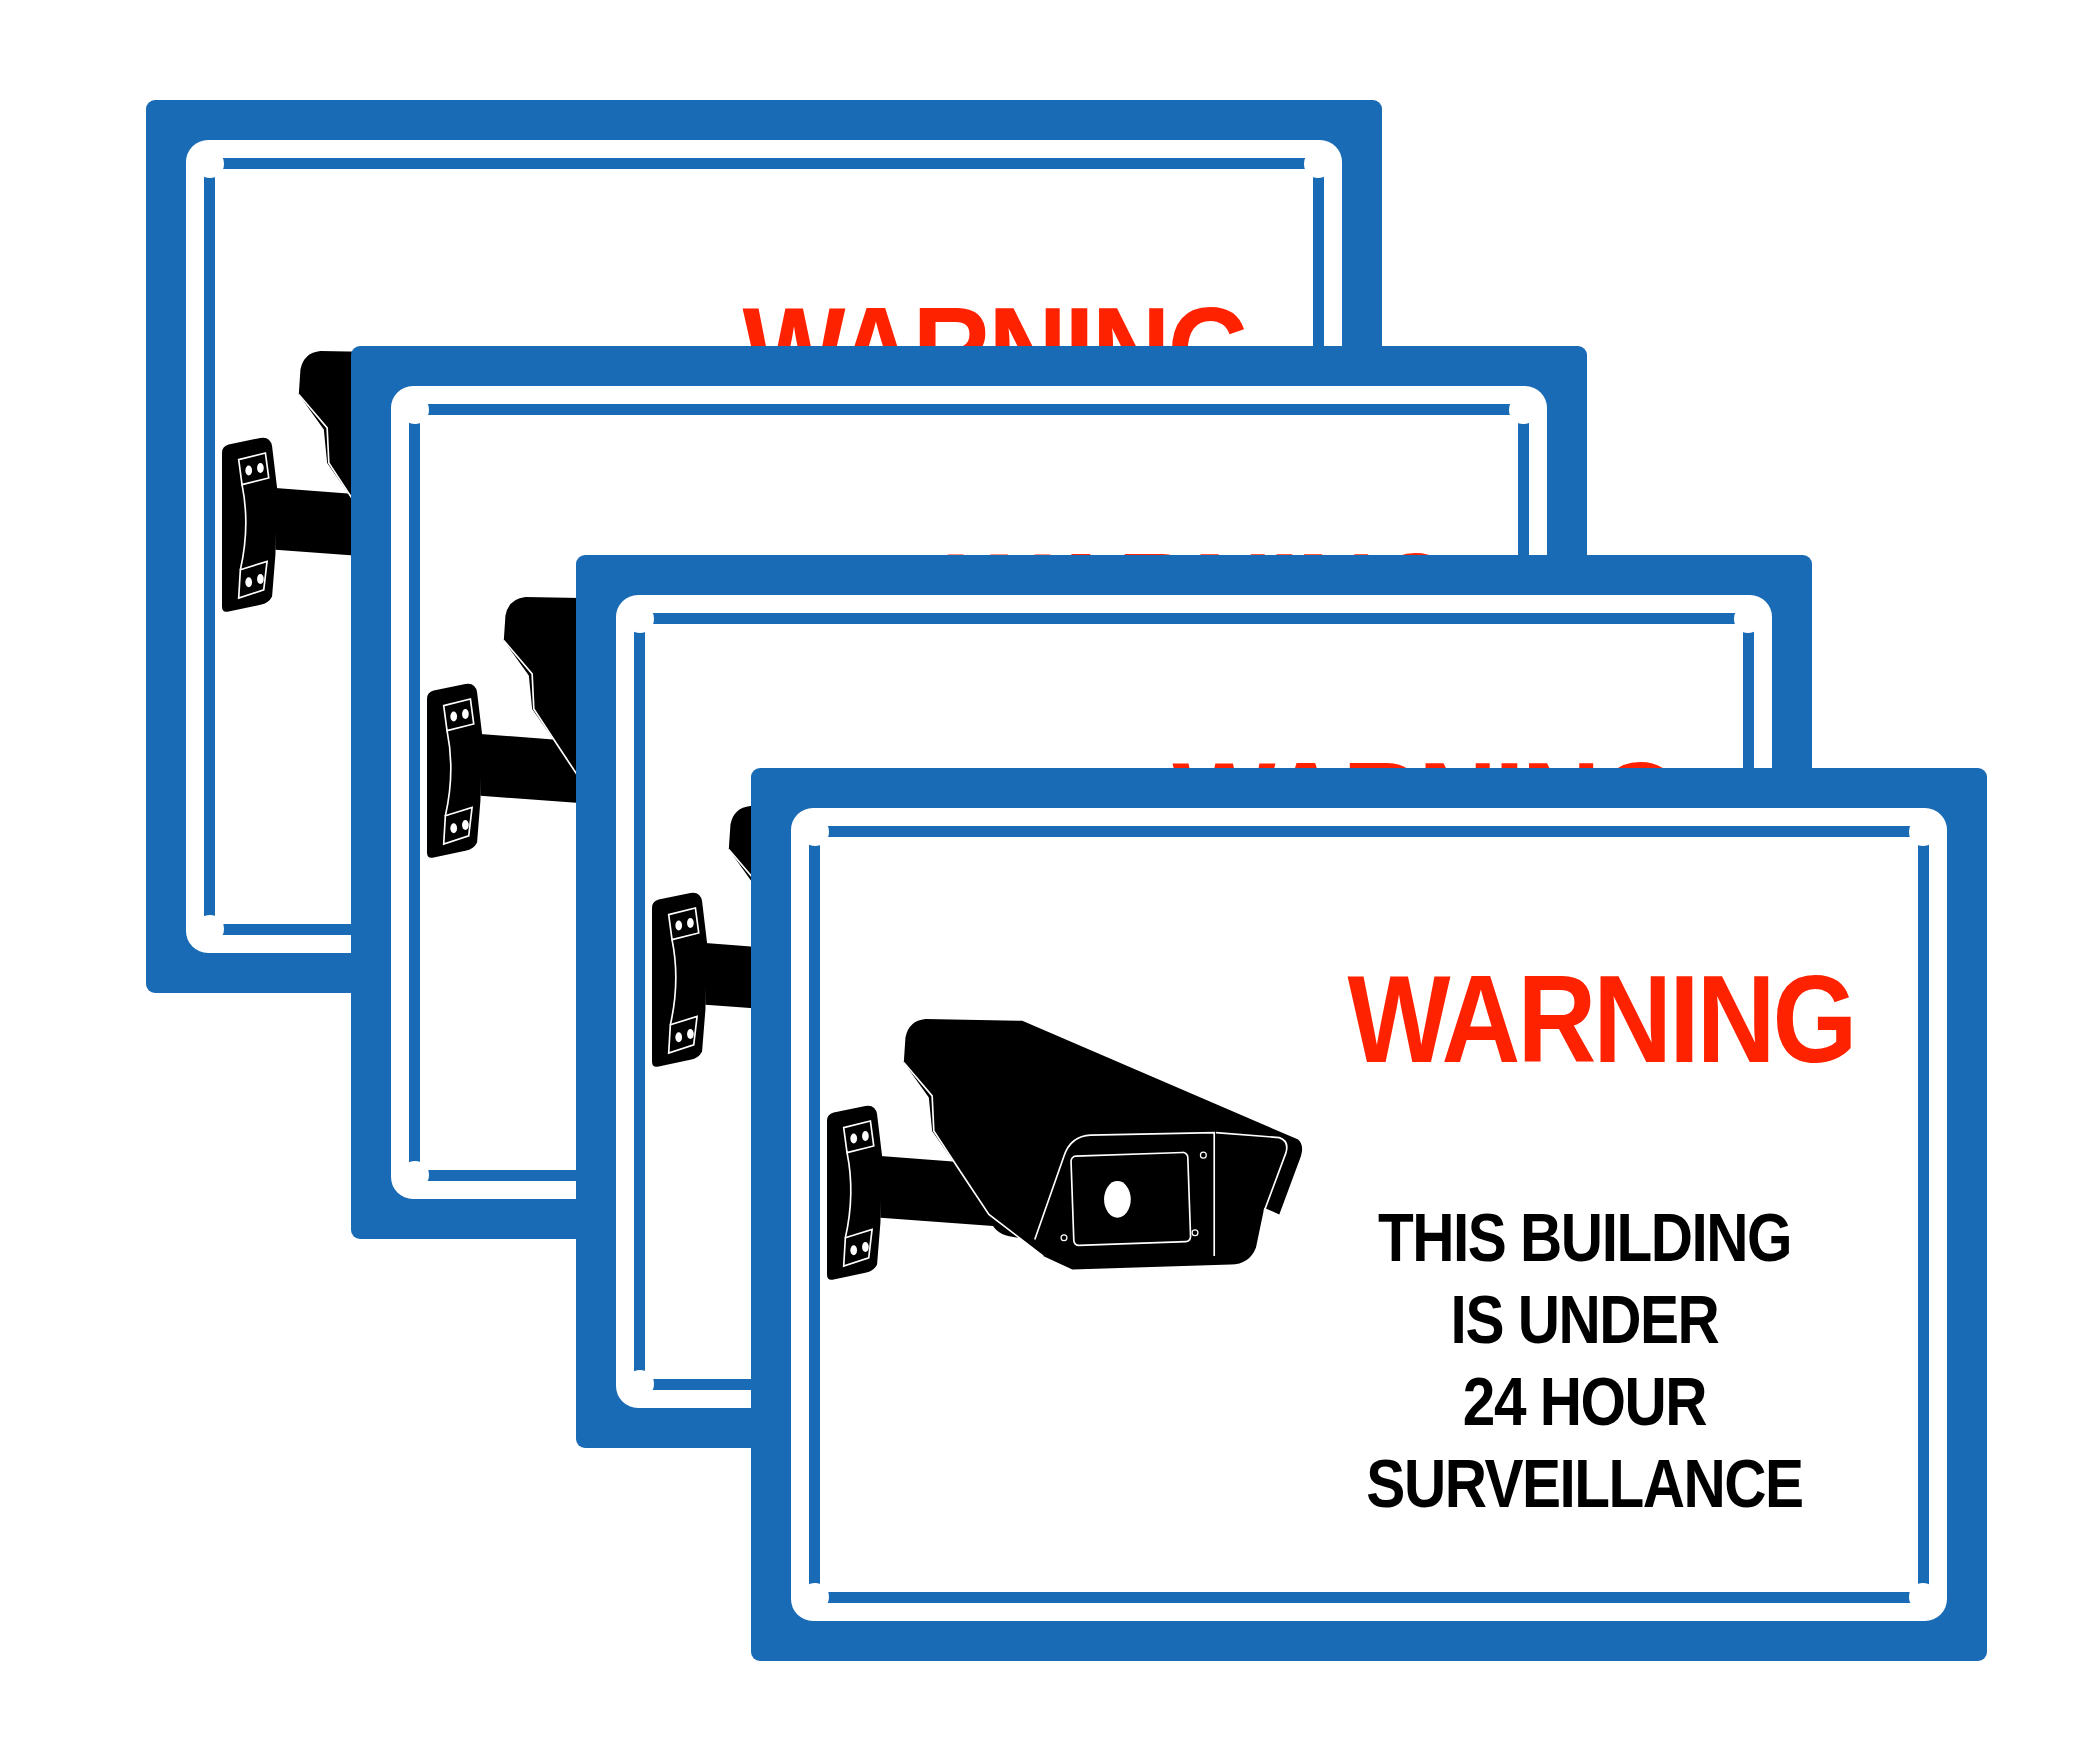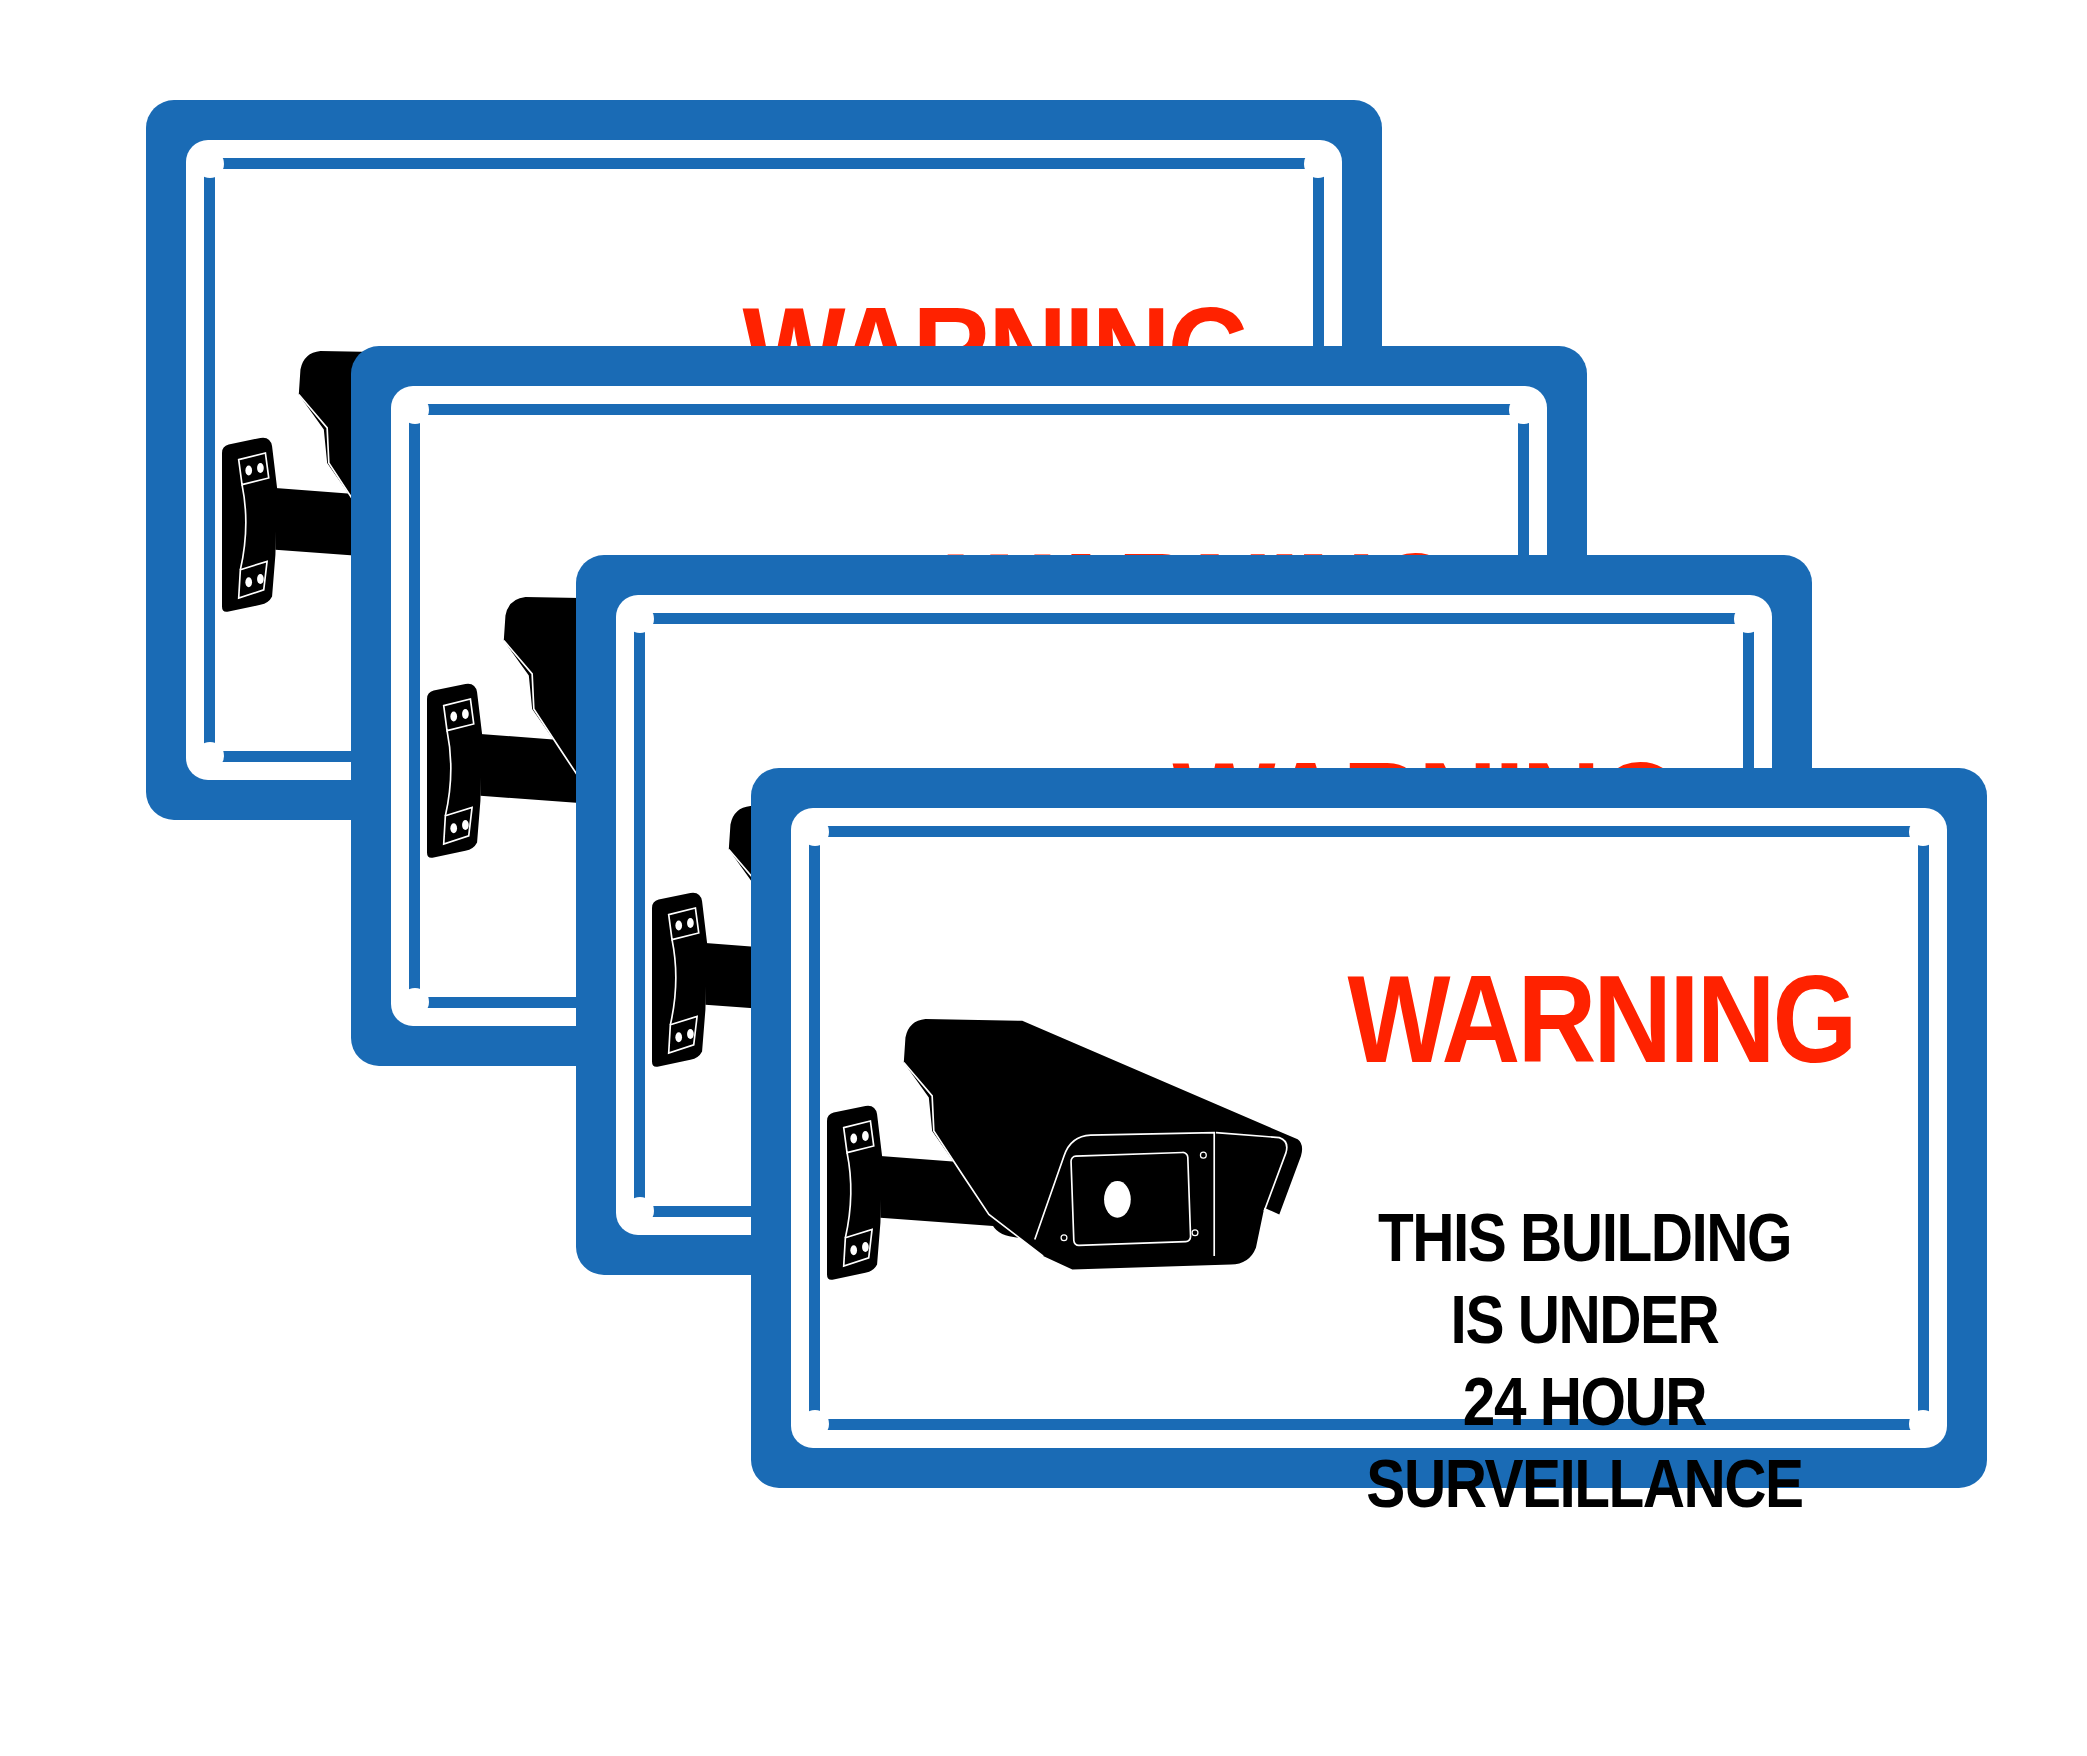--- a/index.html
+++ b/index.html
@@ -1,19 +1,19 @@
 <!DOCTYPE html>
 <html style="font-size:13.4px"><head>
 <meta charset="utf-8">
 <style>
   html, body { margin:0; padding:0; background:#ffffff; }
   body { width:2087px; height:1757px; position:relative; overflow:hidden; }
   .sign {
-    position:absolute; width:1236px; height:720px;
-    box-sizing:border-box; background:#1a6bb5; border-radius:28px;
+    position:absolute; width:1236px; height:893px;
+    box-sizing:border-box; background:#1a6bb5; border-radius:9px;
   }
   .sign .face {
     position:absolute; left:40px; top:40px; right:40px; bottom:40px;
     background:#ffffff; border-radius:22px;
   }
   .sign .inner-line {
     position:absolute; left:18.4px; top:18.4px; right:18.4px; bottom:18.4px;
     border:11.7px solid #1a6bb5; box-sizing:border-box;
   }
   .sign .rivet {

